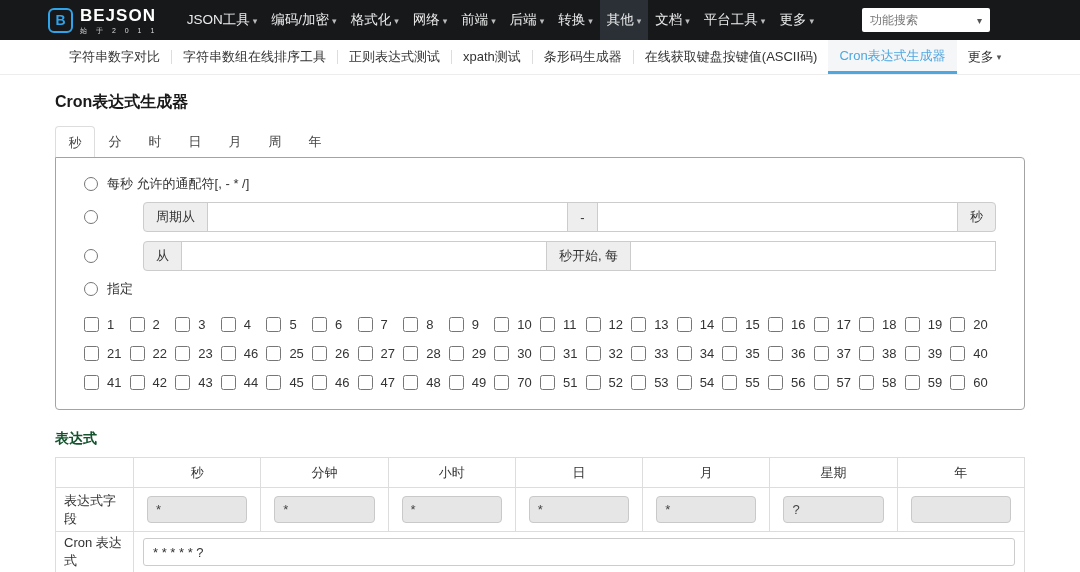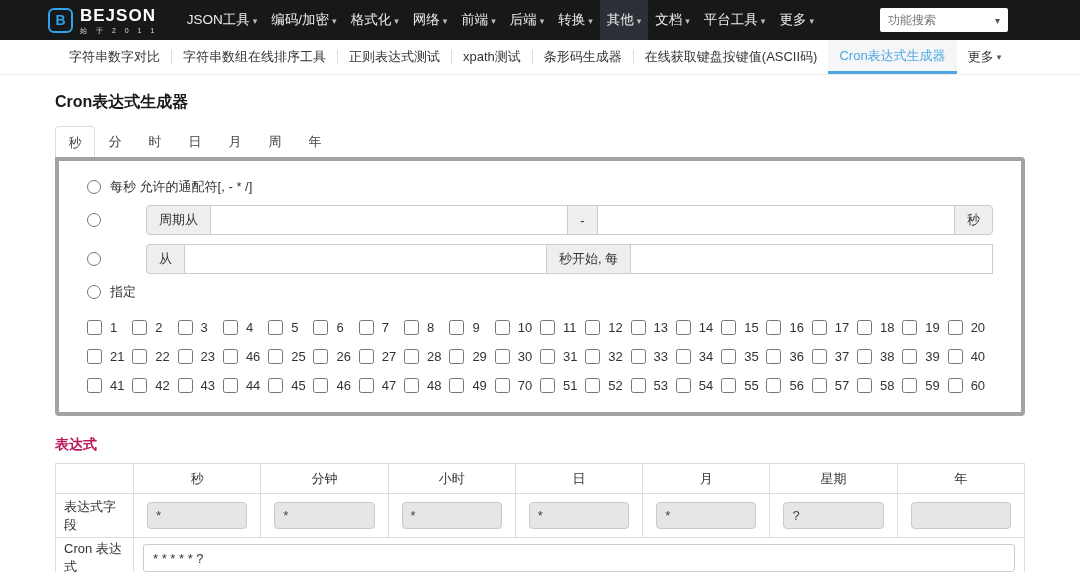--- a/index.html
+++ b/index.html
@@ -19,53 +19,53 @@
   }
   .logo-text { color:#fff; line-height:1; }
   .logo-name { font-size:17px; font-weight:bold; letter-spacing:1px; }
   .logo-sub { font-size:7px; letter-spacing:3.5px; margin-top:3px; color:#ddd; }
   .menu { display:flex; height:40px; }
   .nav-item { color:#ececec; font-size:13.5px; padding:0 7px; height:40px; line-height:40px; cursor:pointer; white-space:nowrap; }
   .nav-item.active { background:#2b3036; }
   .caret { font-size:9px; margin-left:3px; color:#bbb; }
   .caret.dark { color:#555; }
   .search-box {
-    margin-left:auto; margin-right:72px; width:128px; height:24px;
+    margin-left:auto; margin-right:90px; width:128px; height:24px;
     background:#fff; border-radius:2px; display:flex; align-items:center;
     justify-content:space-between; padding:0 8px; font-size:12px; color:#777; cursor:pointer;
   }
   .sb-caret { color:#555; font-size:10px; }
   
   .subnav { height:35px; display:flex; align-items:stretch; padding-left:58px; background:#fff; border-bottom:1px solid #ededed; }
   .subnav-item { font-size:13px; color:#333; padding:0 11px; display:flex; align-items:center; cursor:pointer; white-space:nowrap; }
   .subnav-item.active { color:#4ea7e0; background:#f4f6f8; border-bottom:3px solid #4ea7e0; }
   .subnav-divider { width:1px; height:14px; background:#ddd; align-self:center; }
   
   .content { padding:0 55px; }
   .page-title { font-size:16px; font-weight:bold; color:#1a1a1a; margin:17px 0 13px; }
   .tabs { display:flex; position:relative; z-index:2; }
   .tab { width:40px; text-align:center; font-size:13px; color:#444; height:31px; line-height:31px; cursor:pointer; background:transparent; }
   .tab.active { background:#fff; border:1px solid #ddd; border-bottom:none; border-radius:4px 4px 0 0; margin-bottom:-1px; }
-  .panel { border:4px solid #a3a3a3; border-radius:0 4px 4px 4px; padding:8px 28px 12px; }
+  .panel { border:1px solid #a3a3a3; border-radius:0 4px 4px 4px; padding:8px 28px 12px; }
   .opt-row { display:flex; align-items:center; margin:9px 0; font-size:13px; color:#333; }
   .opt-row input[type=radio] { width:14px; height:14px; margin:0 9px 0 0; flex:none; cursor:pointer; }
   .igroup { display:flex; flex:1; height:30px;padding-left:36px; }
   .igroup > * + * { margin-left:-1px; }
   .addon {
     background:#eee; border:1px solid #ccc; padding:0 12px; display:flex; align-items:center;
     font-size:13px; color:#333; white-space:nowrap; flex:none;
   }
   .addon.first { border-radius:4px 0 0 4px; }
   .addon.last { border-radius:0 4px 4px 0; }
   .igroup input[type=text] { flex:1; min-width:0; border:1px solid #ccc; padding:0 8px; font-size:13px; color:#333; outline:none; }
   .cb-grid { display:flex; flex-wrap:wrap; margin-top:12px; }
   .cb-cell { width:5%; display:flex; align-items:center; gap:8px; margin:7px 0; font-size:13px; color:#333; cursor:pointer; }
   .cb-cell input { width:15px; height:15px; margin:0; flex:none; cursor:pointer; }
   
-  .section-label { font-weight:bold; font-size:14px; color:#be185d; margin:20px 0 9px; }
+  .section-label { font-weight:bold; font-size:14px; color:#14532d; margin:20px 0 9px; }
   table.expr { width:100%; border-collapse:collapse; table-layout:fixed; }
   .expr th, .expr td { border:1px solid #ddd; font-size:13px; font-weight:normal; color:#333; }
   .expr th { height:30px; text-align:center; }
   .expr th:first-child { width:78px; }
   .expr td.lbl { padding:0 8px; }
   .expr td.fld { padding:8px 13px; height:44px; }
   .fld input {
     width:100%; height:27px; background:#e6e6e6; border:1px solid #c9c9c9; border-radius:4px;
     padding:0 8px; font-size:13px; color:#444; outline:none;
   }

